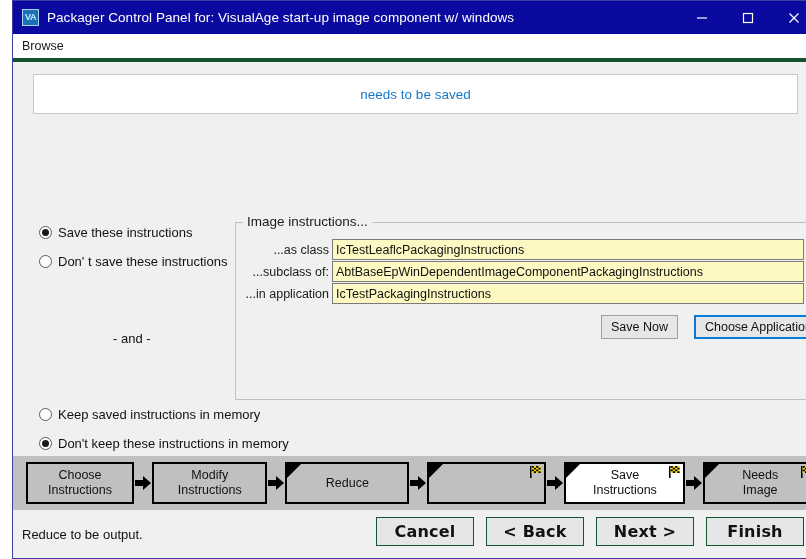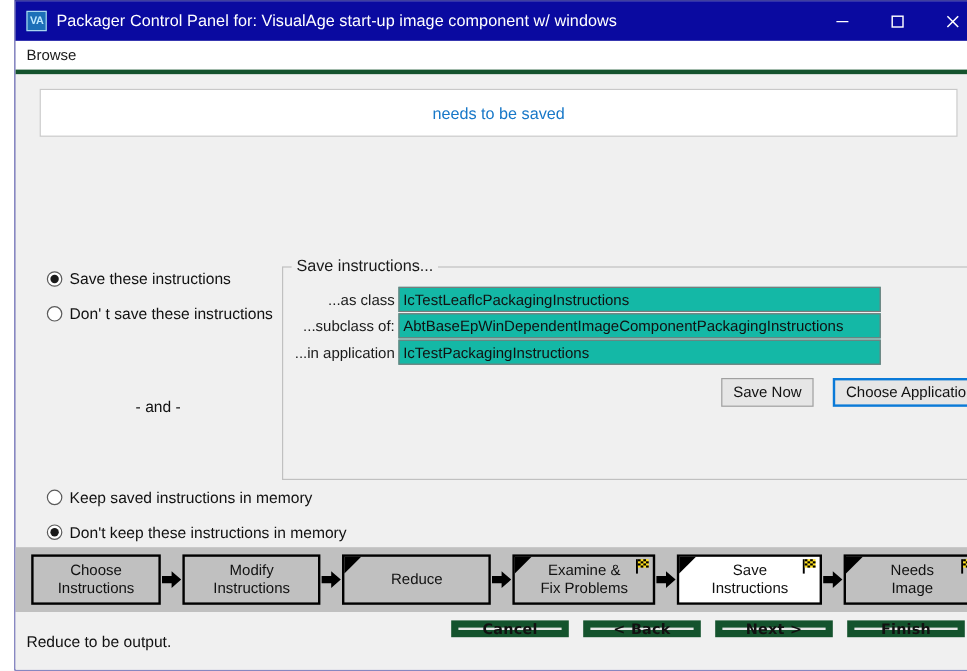--- a/index.html
+++ b/index.html
@@ -186,25 +186,25 @@
   #fr-app      { left: 232px; top: 221px; }
   .field-label {
     width: 84px;
     text-align: right;
     font-size: 12.5px;
     color: #1a1a1a;
     padding-right: 3px;
     white-space: nowrap;
   }
   .field-input {
-    width: 402px;
+    width: 472px;
     height: 21px;
     box-sizing: border-box;
     border: 1px solid #7b7b7b;
-    background: #14b8a6;
+    background: #fef9c3;
     font-size: 12.5px;
     font-family: "Liberation Sans", sans-serif;
     color: #111111;
     padding: 0 3px;
     line-height: 19px;
     outline: none;
   }
   .gb-buttons {
     position: absolute;
     left: 588px;
@@ -314,26 +314,26 @@
   }
   .nav-buttons {
     position: absolute;
     right: 13px;
     top: 7px;
     display: flex;
     gap: 12px;
   }
   .navbtn {
     width: 98px;
-    height: 14px;
+    height: 29px;
     background: #e6e6e6;
-    border: 6px solid #14532d;
+    border: 1px solid #14532d;
     box-sizing: border-box;
     font-family: "DejaVu Sans", sans-serif;
-    font-size: 12px;
+    font-size: 16px;
     font-weight: bold;
     color: #111111;
     display: flex;
     align-items: center;
     justify-content: center;
     letter-spacing: 0.2px;
   }
 </style>
 </head>
 <body>
@@ -387,21 +387,21 @@
     <div class="radio-row" id="r-keep">
       <span class="radio"></span>
       <span>Keep saved instructions in memory</span>
     </div>
     <div class="radio-row" id="r-dontkeep">
       <span class="radio checked"></span>
       <span>Don't keep these instructions in memory</span>
     </div>
 
     <div class="groupbox"></div>
-    <div class="group-title">Save instructions...</div>
+    <div class="group-title">Image instructions...</div>
 
     <div class="field-row" id="fr-class">
       <span class="field-label">...as class</span>
       <input class="field-input" type="text" value="IcTestLeaflcPackagingInstructions" style="">
     </div>
     <div class="field-row" id="fr-subclass">
       <span class="field-label">...subclass of:</span>
       <input class="field-input" type="text" value="AbtBaseEpWinDependentImageComponentPackagingInstructions" style="">
     </div>
     <div class="field-row" id="fr-app">
@@ -461,24 +461,20 @@
             <rect x="3.6" y="1" width="2.25" height="1.75" fill="#000000"></rect>
             <rect x="8.1" y="1" width="2.25" height="1.75" fill="#000000"></rect>
             <rect x="5.85" y="2.75" width="2.25" height="1.75" fill="#000000"></rect>
             <rect x="10.35" y="2.75" width="2.25" height="1.75" fill="#000000"></rect>
             <rect x="3.6" y="4.5" width="2.25" height="1.75" fill="#000000"></rect>
             <rect x="8.1" y="4.5" width="2.25" height="1.75" fill="#000000"></rect>
             <rect x="5.85" y="6.25" width="2.25" height="1.75" fill="#000000"></rect>
             <rect x="10.35" y="6.25" width="2.25" height="1.75" fill="#000000"></rect>
           </svg>
         </span>
-        <div>
-          <div>Examine &amp;</div>
-          <div>Fix Problems</div>
-        </div>
       </div>
       <div class="arrow">
         <svg width="18" height="20" viewBox="0 0 18 20">
             <path d="M1 7 H9 V3 L17 10 L9 17 V13 H1 Z" fill="#000000"></path>
           </svg>
       </div>
 
       <div class="step current" id="step-4">
         <span class="corner light"></span>
         <span class="flag">

